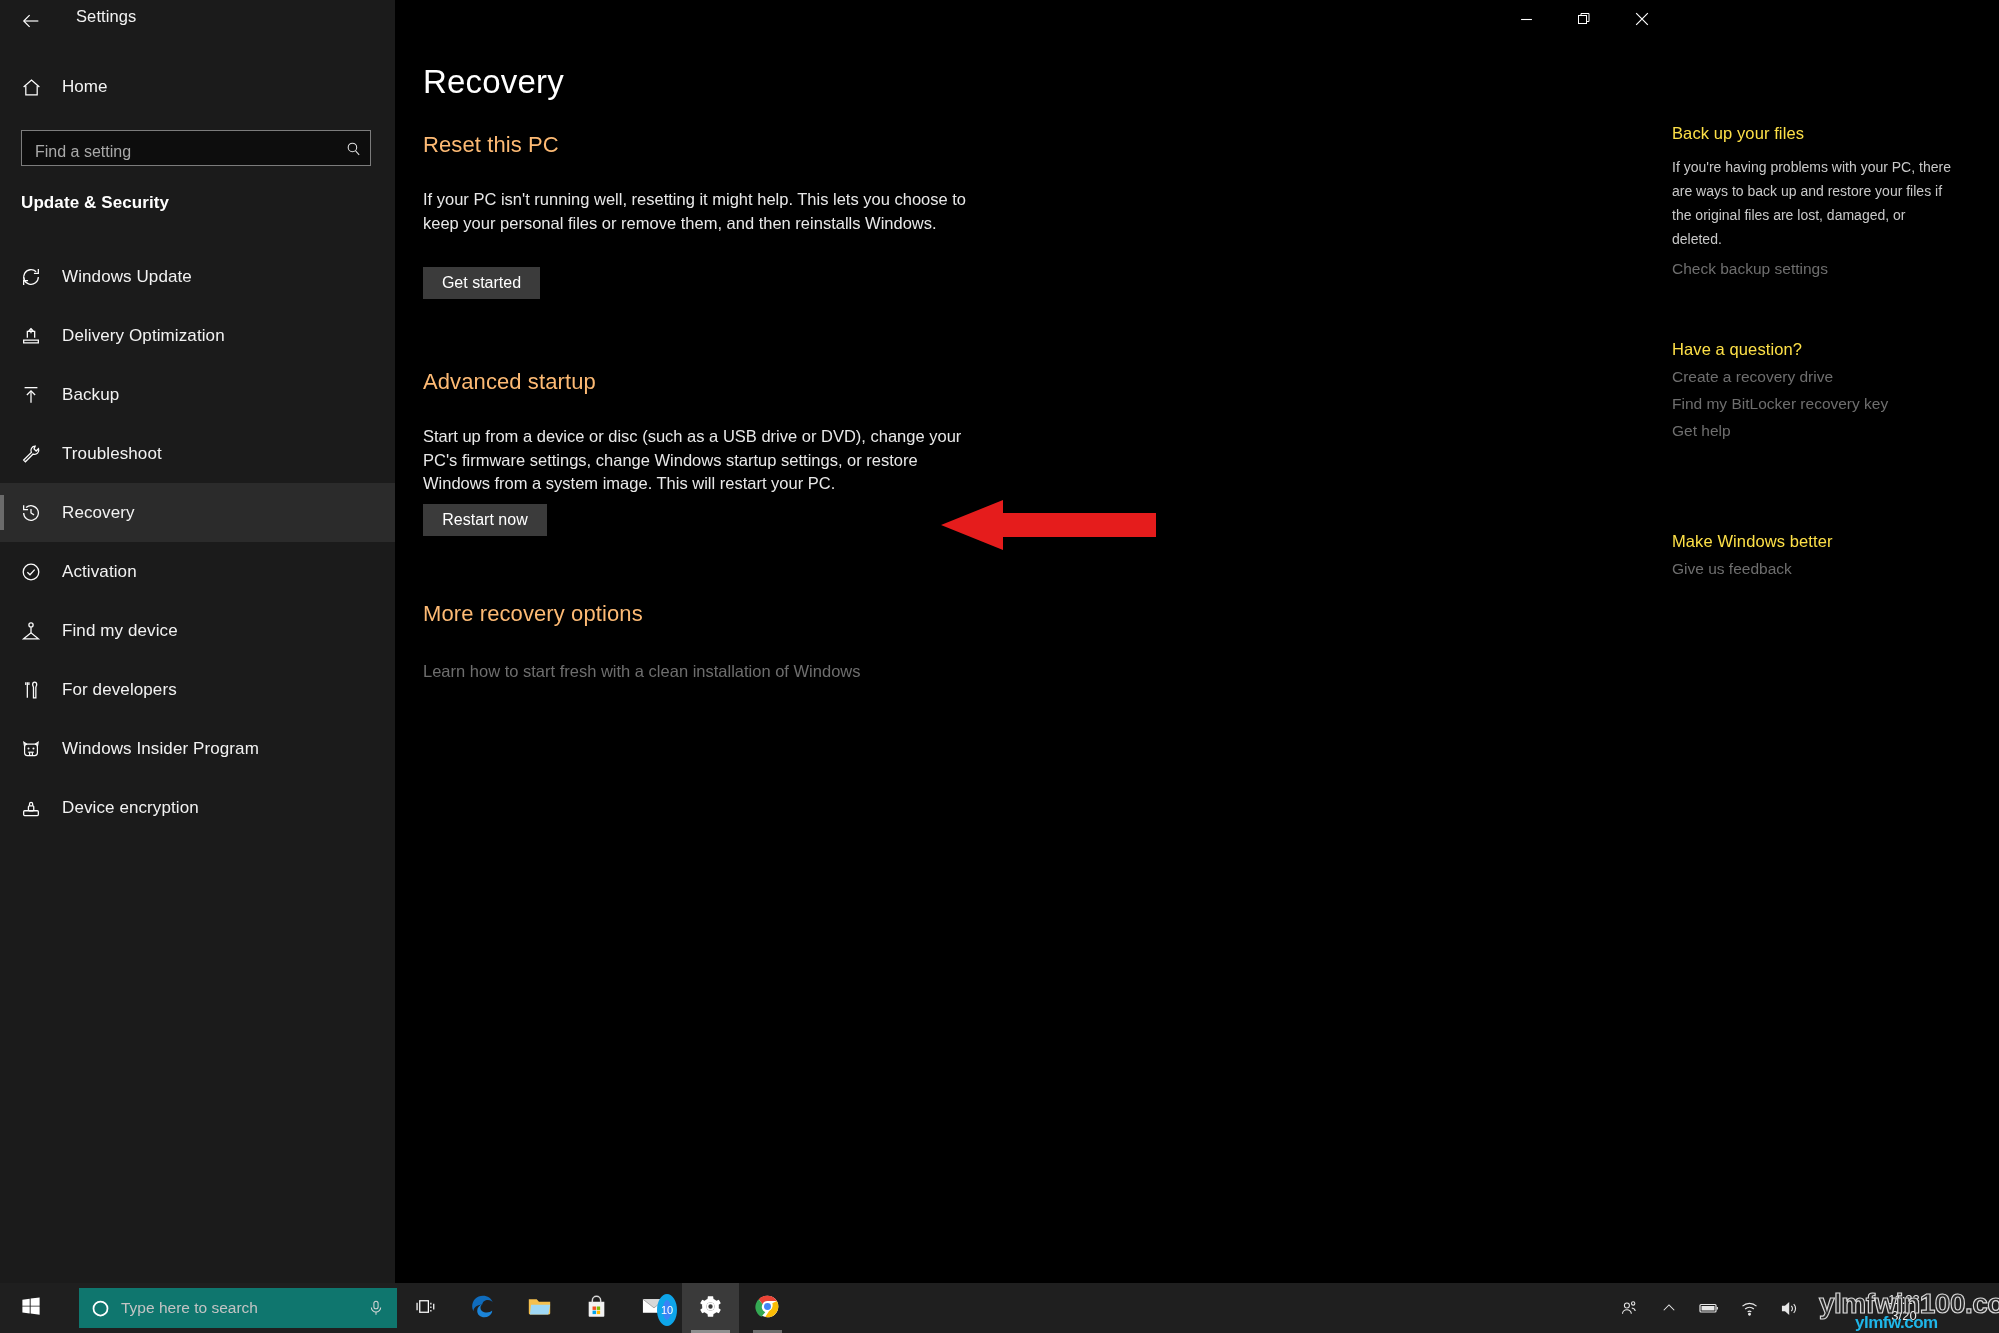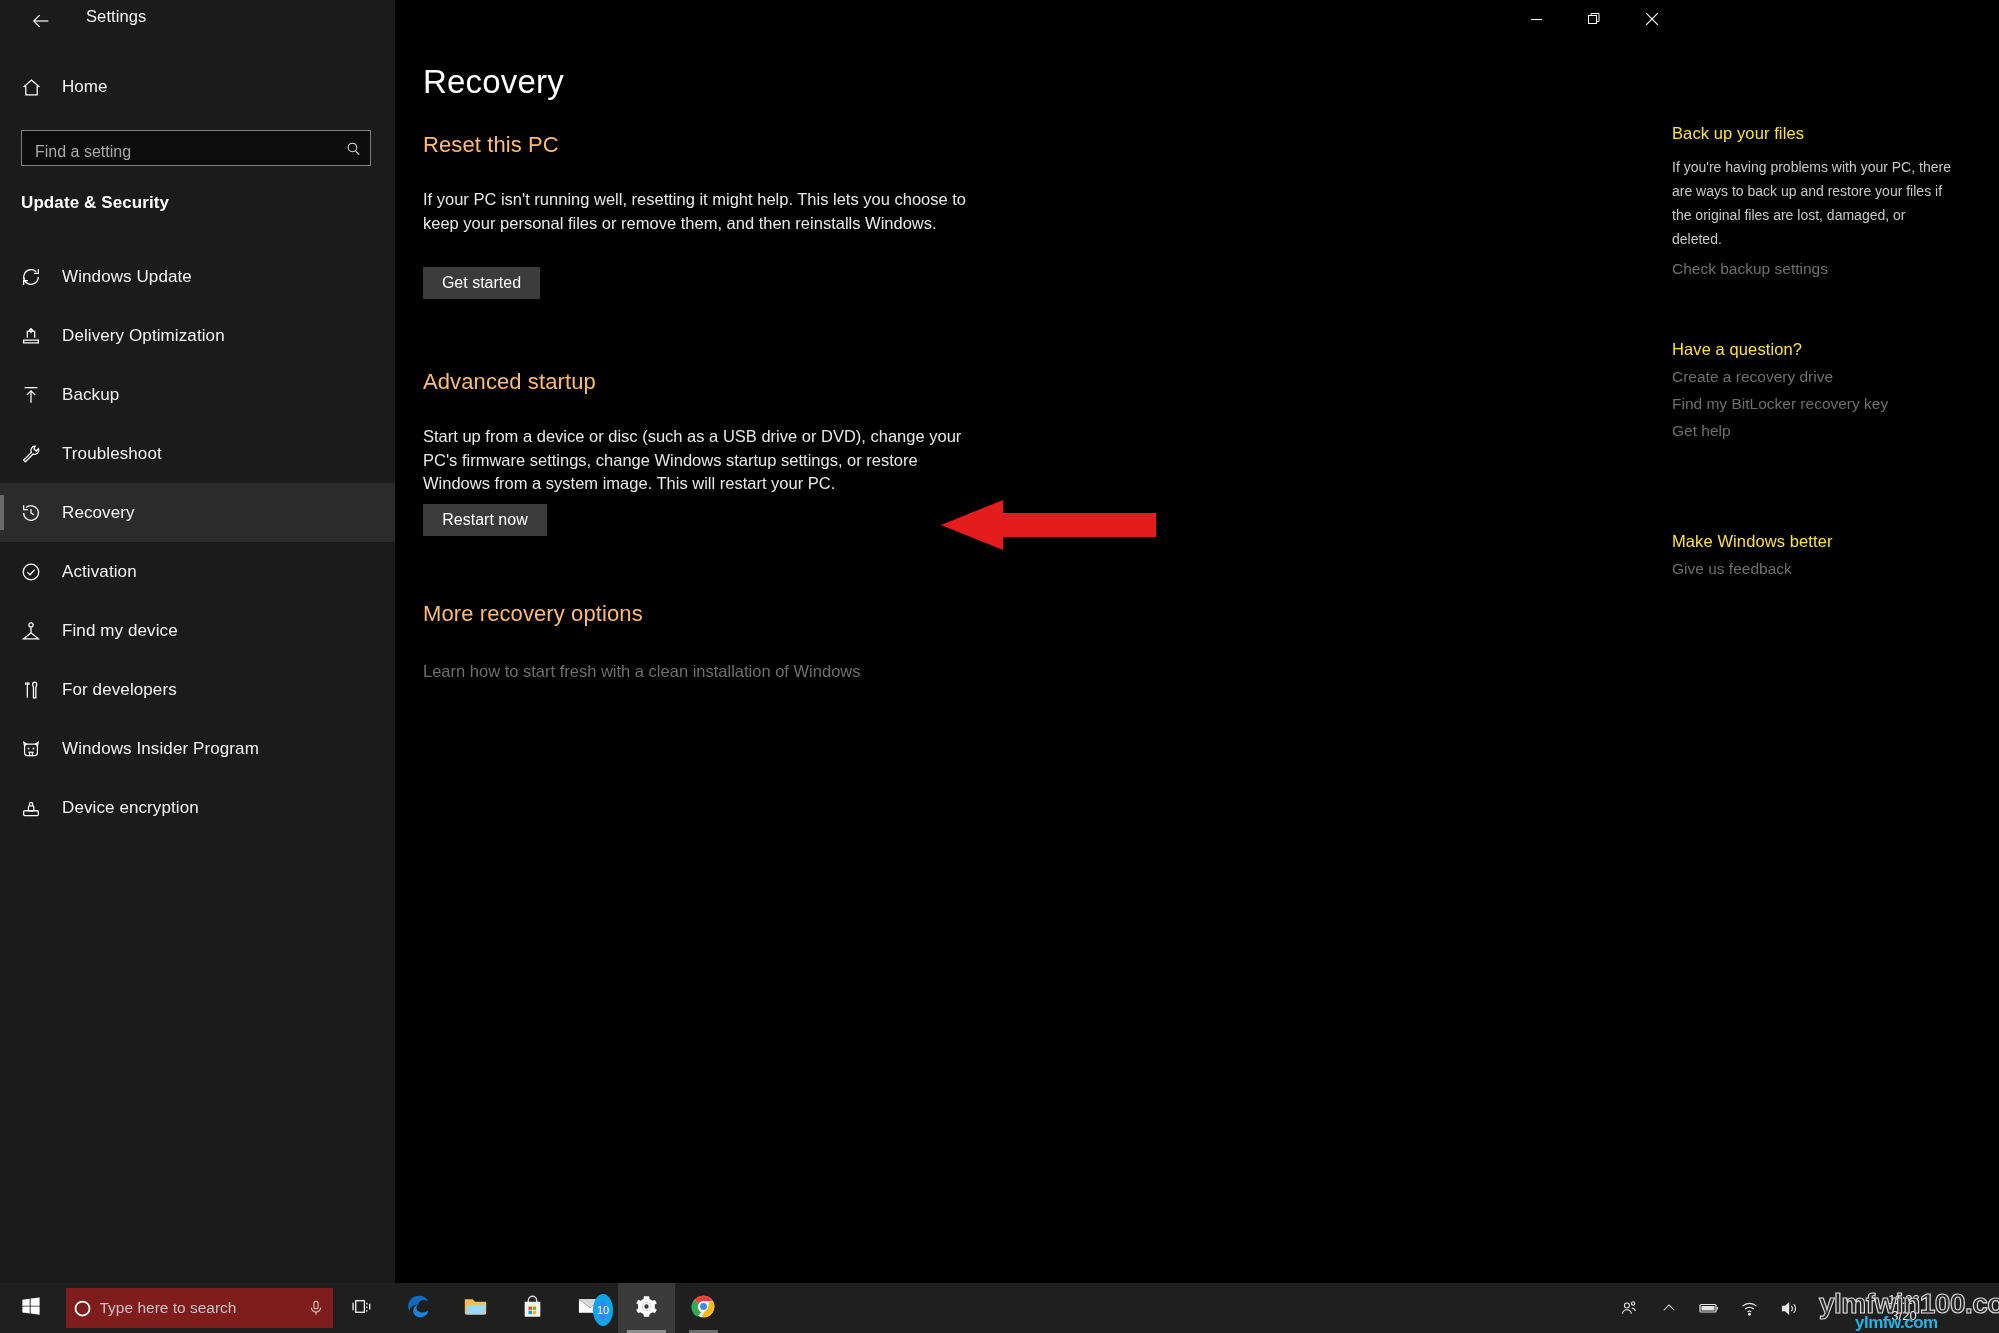--- a/index.html
+++ b/index.html
@@ -12,21 +12,21 @@
   #screen { position: relative; width: 1999px; height: 1333px; background: #000; }
 
   
   #settings-window {
     position: absolute; left: 0; top: 0; width: 1999px; height: 1283px;
     background: #000;
   }
 
   
   #titlebar {
-    position: absolute; left: 10px; top: 0; width: 1671px; height: 42px;
+    position: absolute; left: 0; top: 0; width: 1671px; height: 42px;
     background: transparent; z-index: 5;
   }
   #back-button {
     position: absolute; left: 8px; top: 2px; width: 46px; height: 38px;
     display: flex; align-items: center; justify-content: center;
     color: #fff; cursor: pointer;
   }
   #window-title {
     position: absolute; left: 76px; top: 7px;
     font-size: 16.5px; color: #f2f2f2; letter-spacing: .1px;
@@ -153,22 +153,22 @@
   
   #taskbar {
     position: absolute; left: 0; bottom: 0; width: 1999px; height: 50px;
     background: #1f1f1f; display: flex; align-items: center;
   }
   #start-button {
     width: 62px; height: 50px; display: flex; align-items: center; justify-content: center;
     cursor: pointer;
   }
   #taskbar-search {
-    width: 267px; height: 40px; background: #7f1d1d;
-    display: flex; align-items: center; cursor: text; margin-left: 4px;
+    width: 318px; height: 40px; background: #0f766e;
+    display: flex; align-items: center; cursor: text; margin-left: 17px;
   }
   #cortana-icon { width: 42px; display:flex; align-items:center; justify-content:center; }
   #taskbar-search-input {
     flex: 1; background: transparent; border: none; outline: none;
     color: #d8d8d8; font-size: 15.5px; font-family: "Liberation Sans", sans-serif;
   }
   #taskbar-search-input::placeholder { color: #c4c4c4; opacity: 1; }
   #mic-icon { width: 42px; display:flex; align-items:center; justify-content:center; }
 
   .tb-app {

